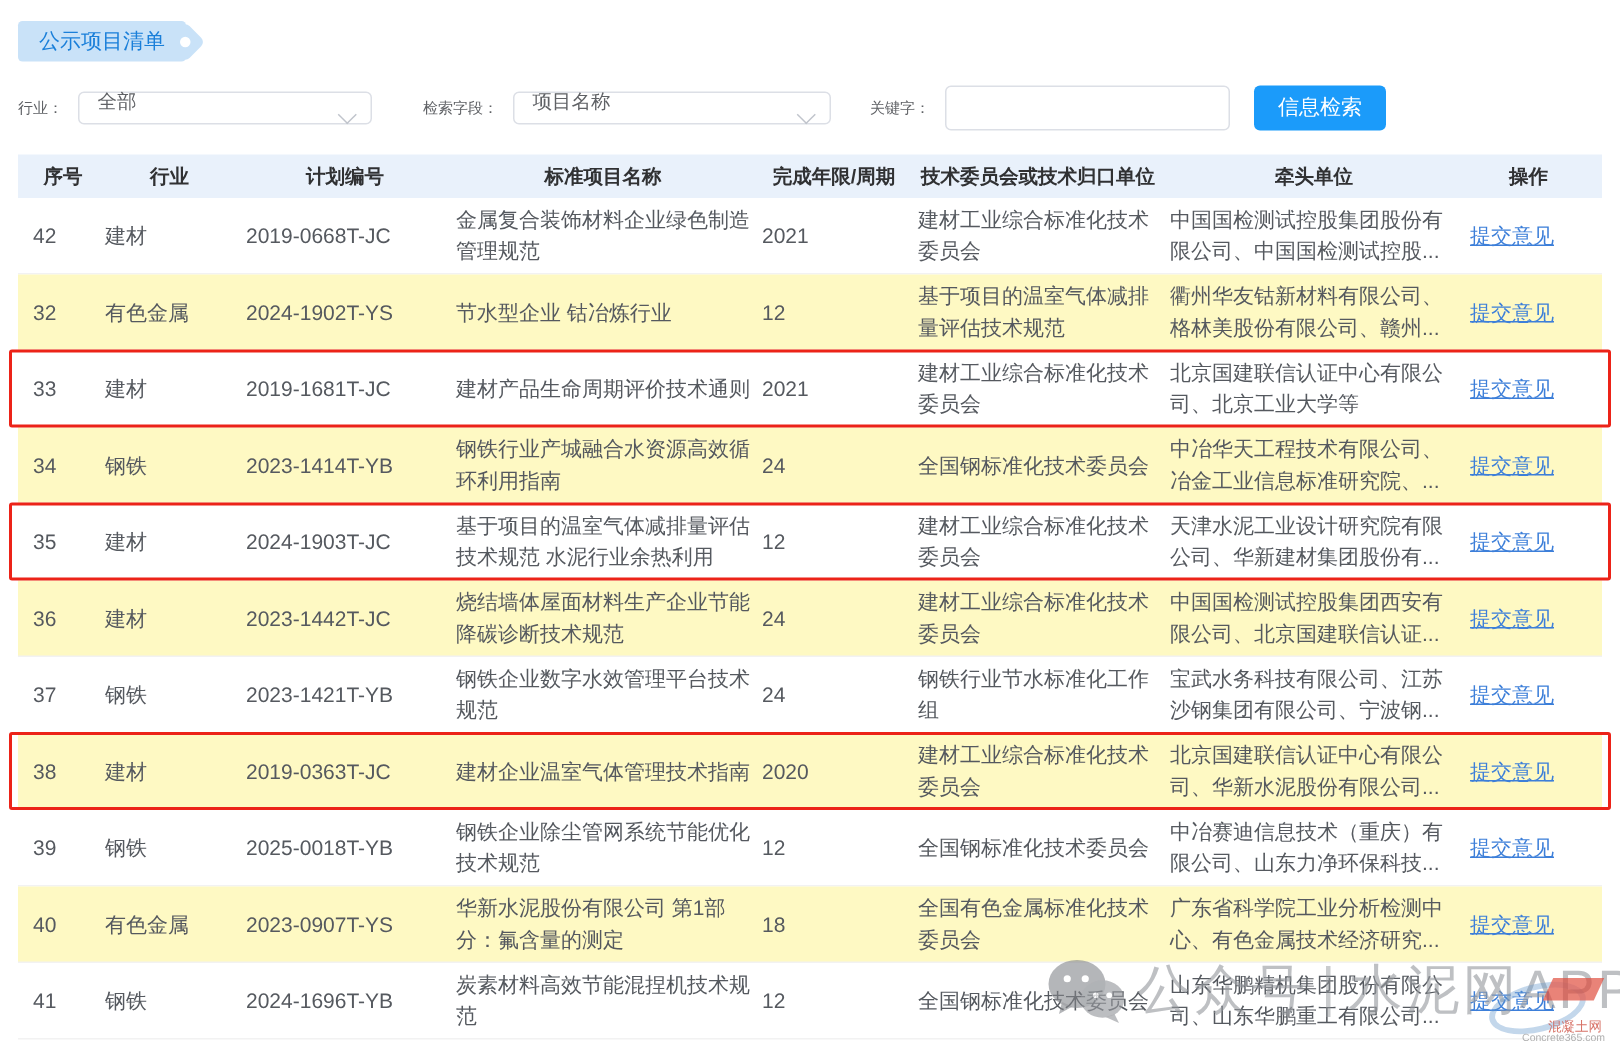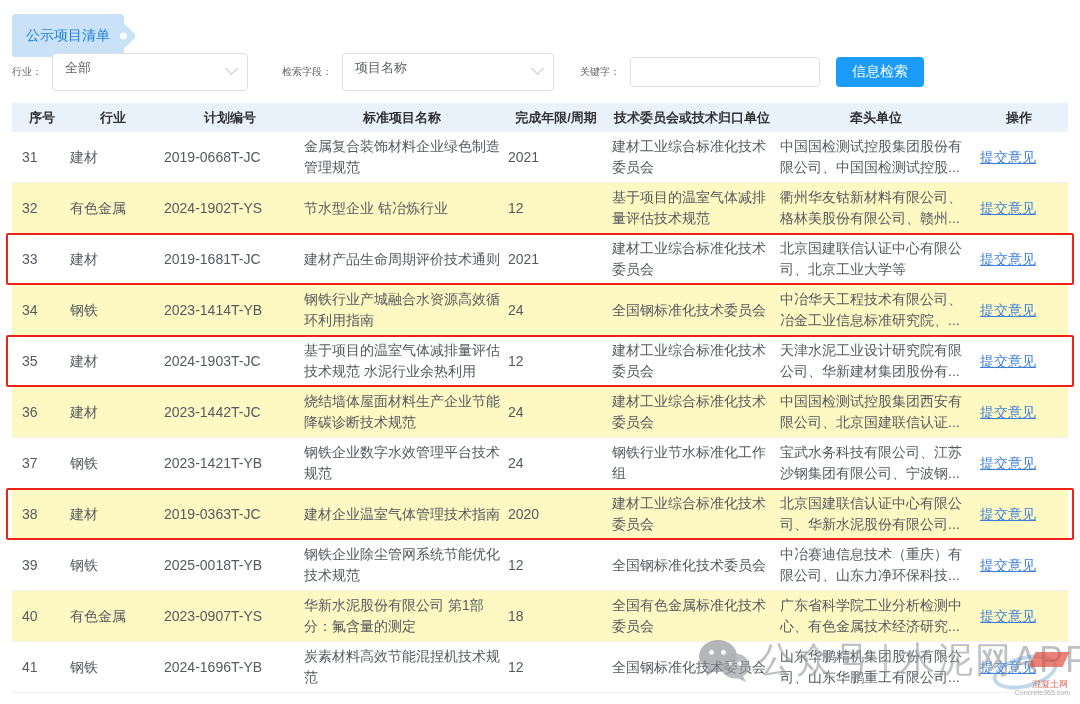--- a/index.html
+++ b/index.html
@@ -6,39 +6,39 @@
   body{
     width:1080px;height:704px;position:relative;overflow:hidden;
     background:#ffffff;
     font-family:"Liberation Sans","DejaVu Sans",sans-serif;
     -webkit-font-smoothing:antialiased;
   }
   
   .tag{
     position:absolute;left:12px;top:14px;height:27px;
     background:var(--tag-bg,#c9e2f8);color:var(--tag-fg,#1a7fd9);
-    font-size:14px;line-height:27px;padding:8px 14px;border-radius:3px;
+    font-size:14px;line-height:27px;padding:0 14px;border-radius:3px;
   }
   .tag-point{
     position:absolute;right:-9px;top:50%;width:19px;height:19px;
     transform:translateY(-50%) rotate(45deg);
     background:var(--tag-bg,#c9e2f8);border-radius:4px;z-index:0;
   }
   .tag-dot{
     position:absolute;right:-3px;top:50%;width:7px;height:7px;
     transform:translateY(-50%);background:#fff;border-radius:50%;z-index:1;
   }
   
   .filter-bar{
     position:absolute;left:12px;top:56px;right:12px;height:32px;
     display:flex;align-items:center;
   }
   .f-label{font-size:10px;color:#606266;white-space:nowrap;}
   .select{
-    position:relative;height:38px;border:1px solid #dcdfe6;border-radius:4px;
+    position:relative;height:22px;border:1px solid #dcdfe6;border-radius:4px;
     background:#fff;display:flex;align-items:center;padding:0 28px 8px 12px;
     box-sizing:border-box;cursor:pointer;
   }
   .select .value{font-size:13px;color:#606266;}
   .chevron{
     position:absolute;right:11px;top:10px;width:8px;height:8px;
     border-right:1.5px solid #c0c4cc;border-bottom:1.5px solid #c0c4cc;
     transform:rotate(45deg);
   }
   .kw-input{
@@ -129,21 +129,21 @@
       <div>行业</div>
       <div>计划编号</div>
       <div>标准项目名称</div>
       <div>完成年限/周期</div>
       <div>技术委员会或技术归口单位</div>
       <div>牵头单位</div>
       <div>操作</div>
     </div>
   <div id="tbody">
       <div class="row">
-        <div class="cell">31</div>
+        <div class="cell">42</div>
         <div class="cell">建材</div>
         <div class="cell">2019-0668T-JC</div>
         <div class="cell">金属复合装饰材料企业绿色制造管理规范</div>
         <div class="cell">2021</div>
         <div class="cell">建材工业综合标准化技术委员会</div>
         <div class="cell">中国国检测试控股集团股份有限公司、中国国检测试控股...</div>
         <div class="cell"><span class="action-link">提交意见</span></div>
       </div>
       <div class="row striped">
         <div class="cell">32</div>

